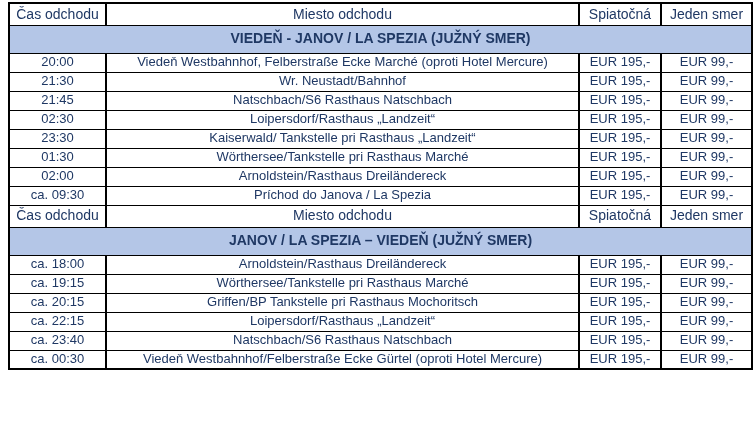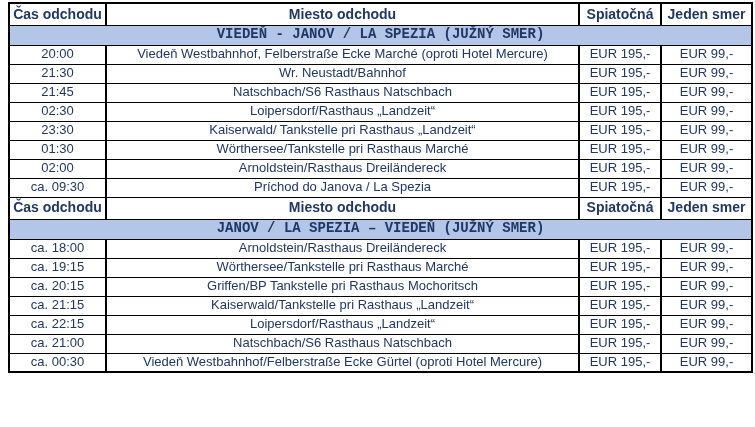--- a/index.html
+++ b/index.html
@@ -29,24 +29,24 @@
     color: #1F3864;
     font-size: 13px;
     line-height: 1.1;
     white-space: nowrap;
     overflow: hidden;
   }
   table.schedule { border: 2px solid #000000; }
   tr.header-row { height: 22px; }
   tr.header-row th {
     font-size: 14px;
-    font-weight: bold;
+    font-weight: normal;
     background: #ffffff;
   }
-  tr.section-row { height: 20px; font-family: Liberation Mono, monospace; }
+  tr.section-row { height: 28px; }
   tr.section-row td {
     background: #B4C6E7;
     font-weight: bold;
     font-size: 14px;
   }
   tr.data-row { height: 19px; }
 </style>
 </head>
 <body>
 
@@ -140,33 +140,27 @@
     <td>EUR 195,-</td>
     <td>EUR 99,-</td>
   </tr>
   <tr class="data-row">
     <td>ca. 20:15</td>
     <td>Griffen/BP Tankstelle pri Rasthaus Mochoritsch</td>
     <td>EUR 195,-</td>
     <td>EUR 99,-</td>
   </tr>
   <tr class="data-row">
-    <td>ca. 21:15</td>
-    <td>Kaiserwald/Tankstelle pri Rasthaus „Landzeit“</td>
-    <td>EUR 195,-</td>
-    <td>EUR 99,-</td>
-  </tr>
-  <tr class="data-row">
     <td>ca. 22:15</td>
     <td>Loipersdorf/Rasthaus „Landzeit“</td>
     <td>EUR 195,-</td>
     <td>EUR 99,-</td>
   </tr>
   <tr class="data-row">
-    <td>ca. 21:00</td>
+    <td>ca. 23:40</td>
     <td>Natschbach/S6 Rasthaus Natschbach</td>
     <td>EUR 195,-</td>
     <td>EUR 99,-</td>
   </tr>
   <tr class="data-row">
     <td>ca. 00:30</td>
     <td>Viedeň Westbahnhof/Felberstraße Ecke Gürtel (oproti Hotel Mercure)</td>
     <td>EUR 195,-</td>
     <td>EUR 99,-</td>
   </tr>

